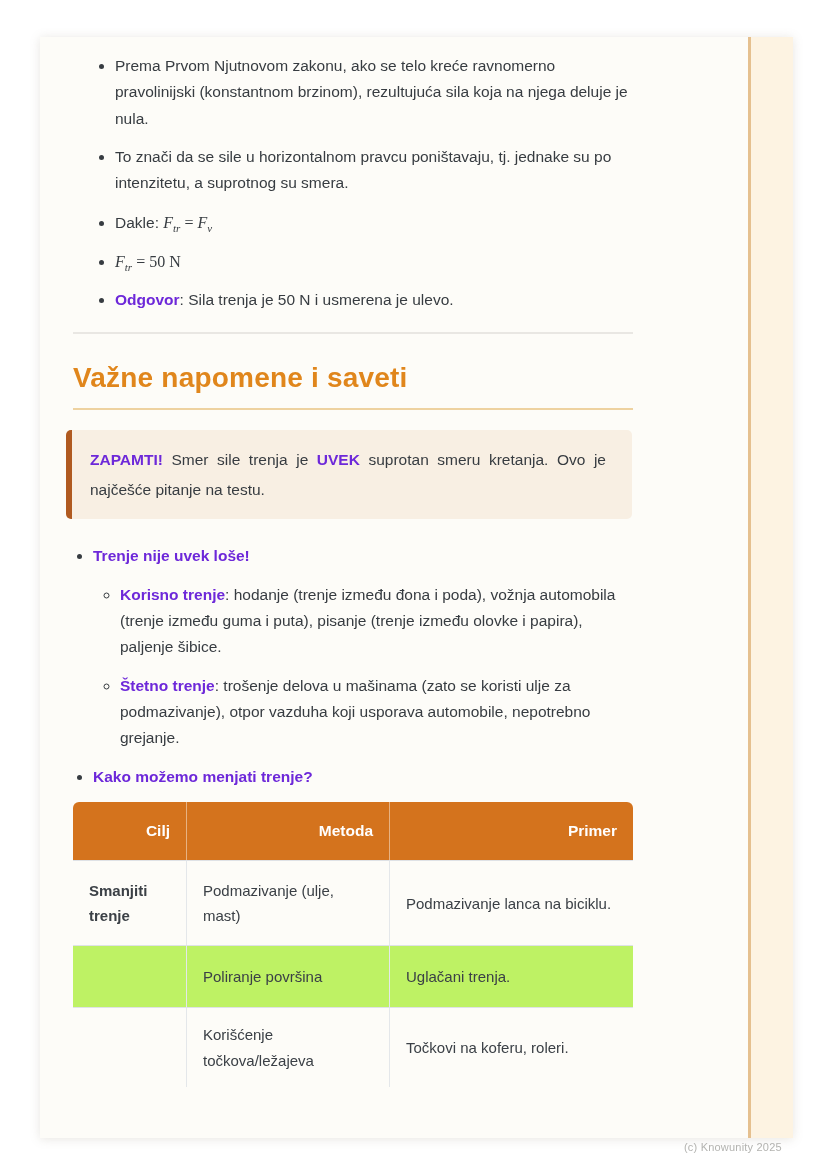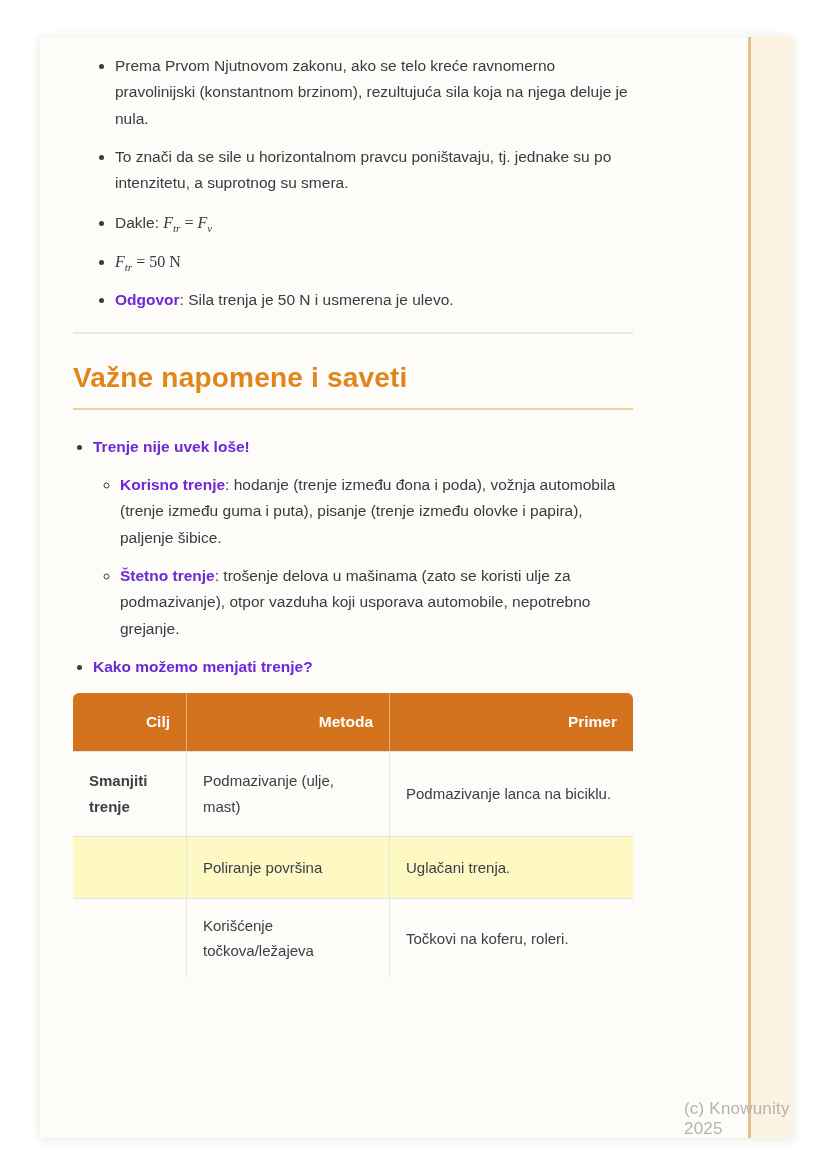--- a/index.html
+++ b/index.html
@@ -41,27 +41,27 @@
   table.friction{margin:12px 0 0 0;width:560px;border-collapse:separate;border-spacing:0;
         table-layout:fixed;font-size:15px;line-height:1.7;
         border-radius:6px 6px 0 0;overflow:hidden;}
   col.c1{width:113px;} col.c2{width:203px;} col.c3{width:244px;}
   table.friction th{background:var(--table-header,#d4731d);color:#ffffff;
         font-weight:600;text-align:right;padding:16px 16px;font-size:15.5px;}
   table.friction th + th{border-left:1.5px solid rgba(255,255,255,.45);}
   table.friction td{padding:14px 16px;vertical-align:middle;color:#3b4046;
         border-top:1px solid #dfe2e6;}
   table.friction td + td{border-left:1px solid #e4e7ea;}
-  table.friction tr.alt td{background:#fef9c3;}
+  table.friction tr.alt td{background:#bef264;}
   table.friction tr.r1 td{height:56px;}
   table.friction tr.r2 td{height:33px;}
   table.friction tr.r3 td{height:48px;}
   table.friction tr.r4 td{height:42px;}
 
-  .watermark{position:absolute;left:684px;top:1099px;font-size:17px;
+  .watermark{position:absolute;left:684px;top:1141px;font-size:11px;
         color:#b3b3b0;letter-spacing:.2px;z-index:5;}
 </style>
 </head>
 <body>
 
 <div class="page">
   <div class="stripe"></div>
 
   <div class="content">
 
@@ -77,20 +77,23 @@
       <li>
         <span class="b">Odgovor</span><span>: Sila trenja je 50 N i usmerena je ulevo.</span>
       </li>
     </ul>
 
     <hr class="divider">
 
     <h2 class="section-title">Važne napomene i saveti</h2>
     <hr class="title-rule">
 
+    <div class="callout">
+      <span class="b">ZAPAMTI!</span><span> Smer sile trenja je </span><span class="b">UVEK</span><span> suprotan smeru kretanja. Ovo je najčešće pitanje na testu.</span>
+    </div>
 
     <ul class="notes">
       <li>
         <span class="b">Trenje nije uvek loše!</span>
         <ul>
           <li>
             <span class="b">Korisno trenje</span><span>: hodanje (trenje između đona i poda), vožnja automobila (trenje između guma i puta), pisanje (trenje između olovke i papira), paljenje šibice.</span>
           </li>
           <li>
             <span class="b">Štetno trenje</span><span>: trošenje delova u mašinama (zato se koristi ulje za podmazivanje), otpor vazduha koji usporava automobile, nepotrebno grejanje.</span>

